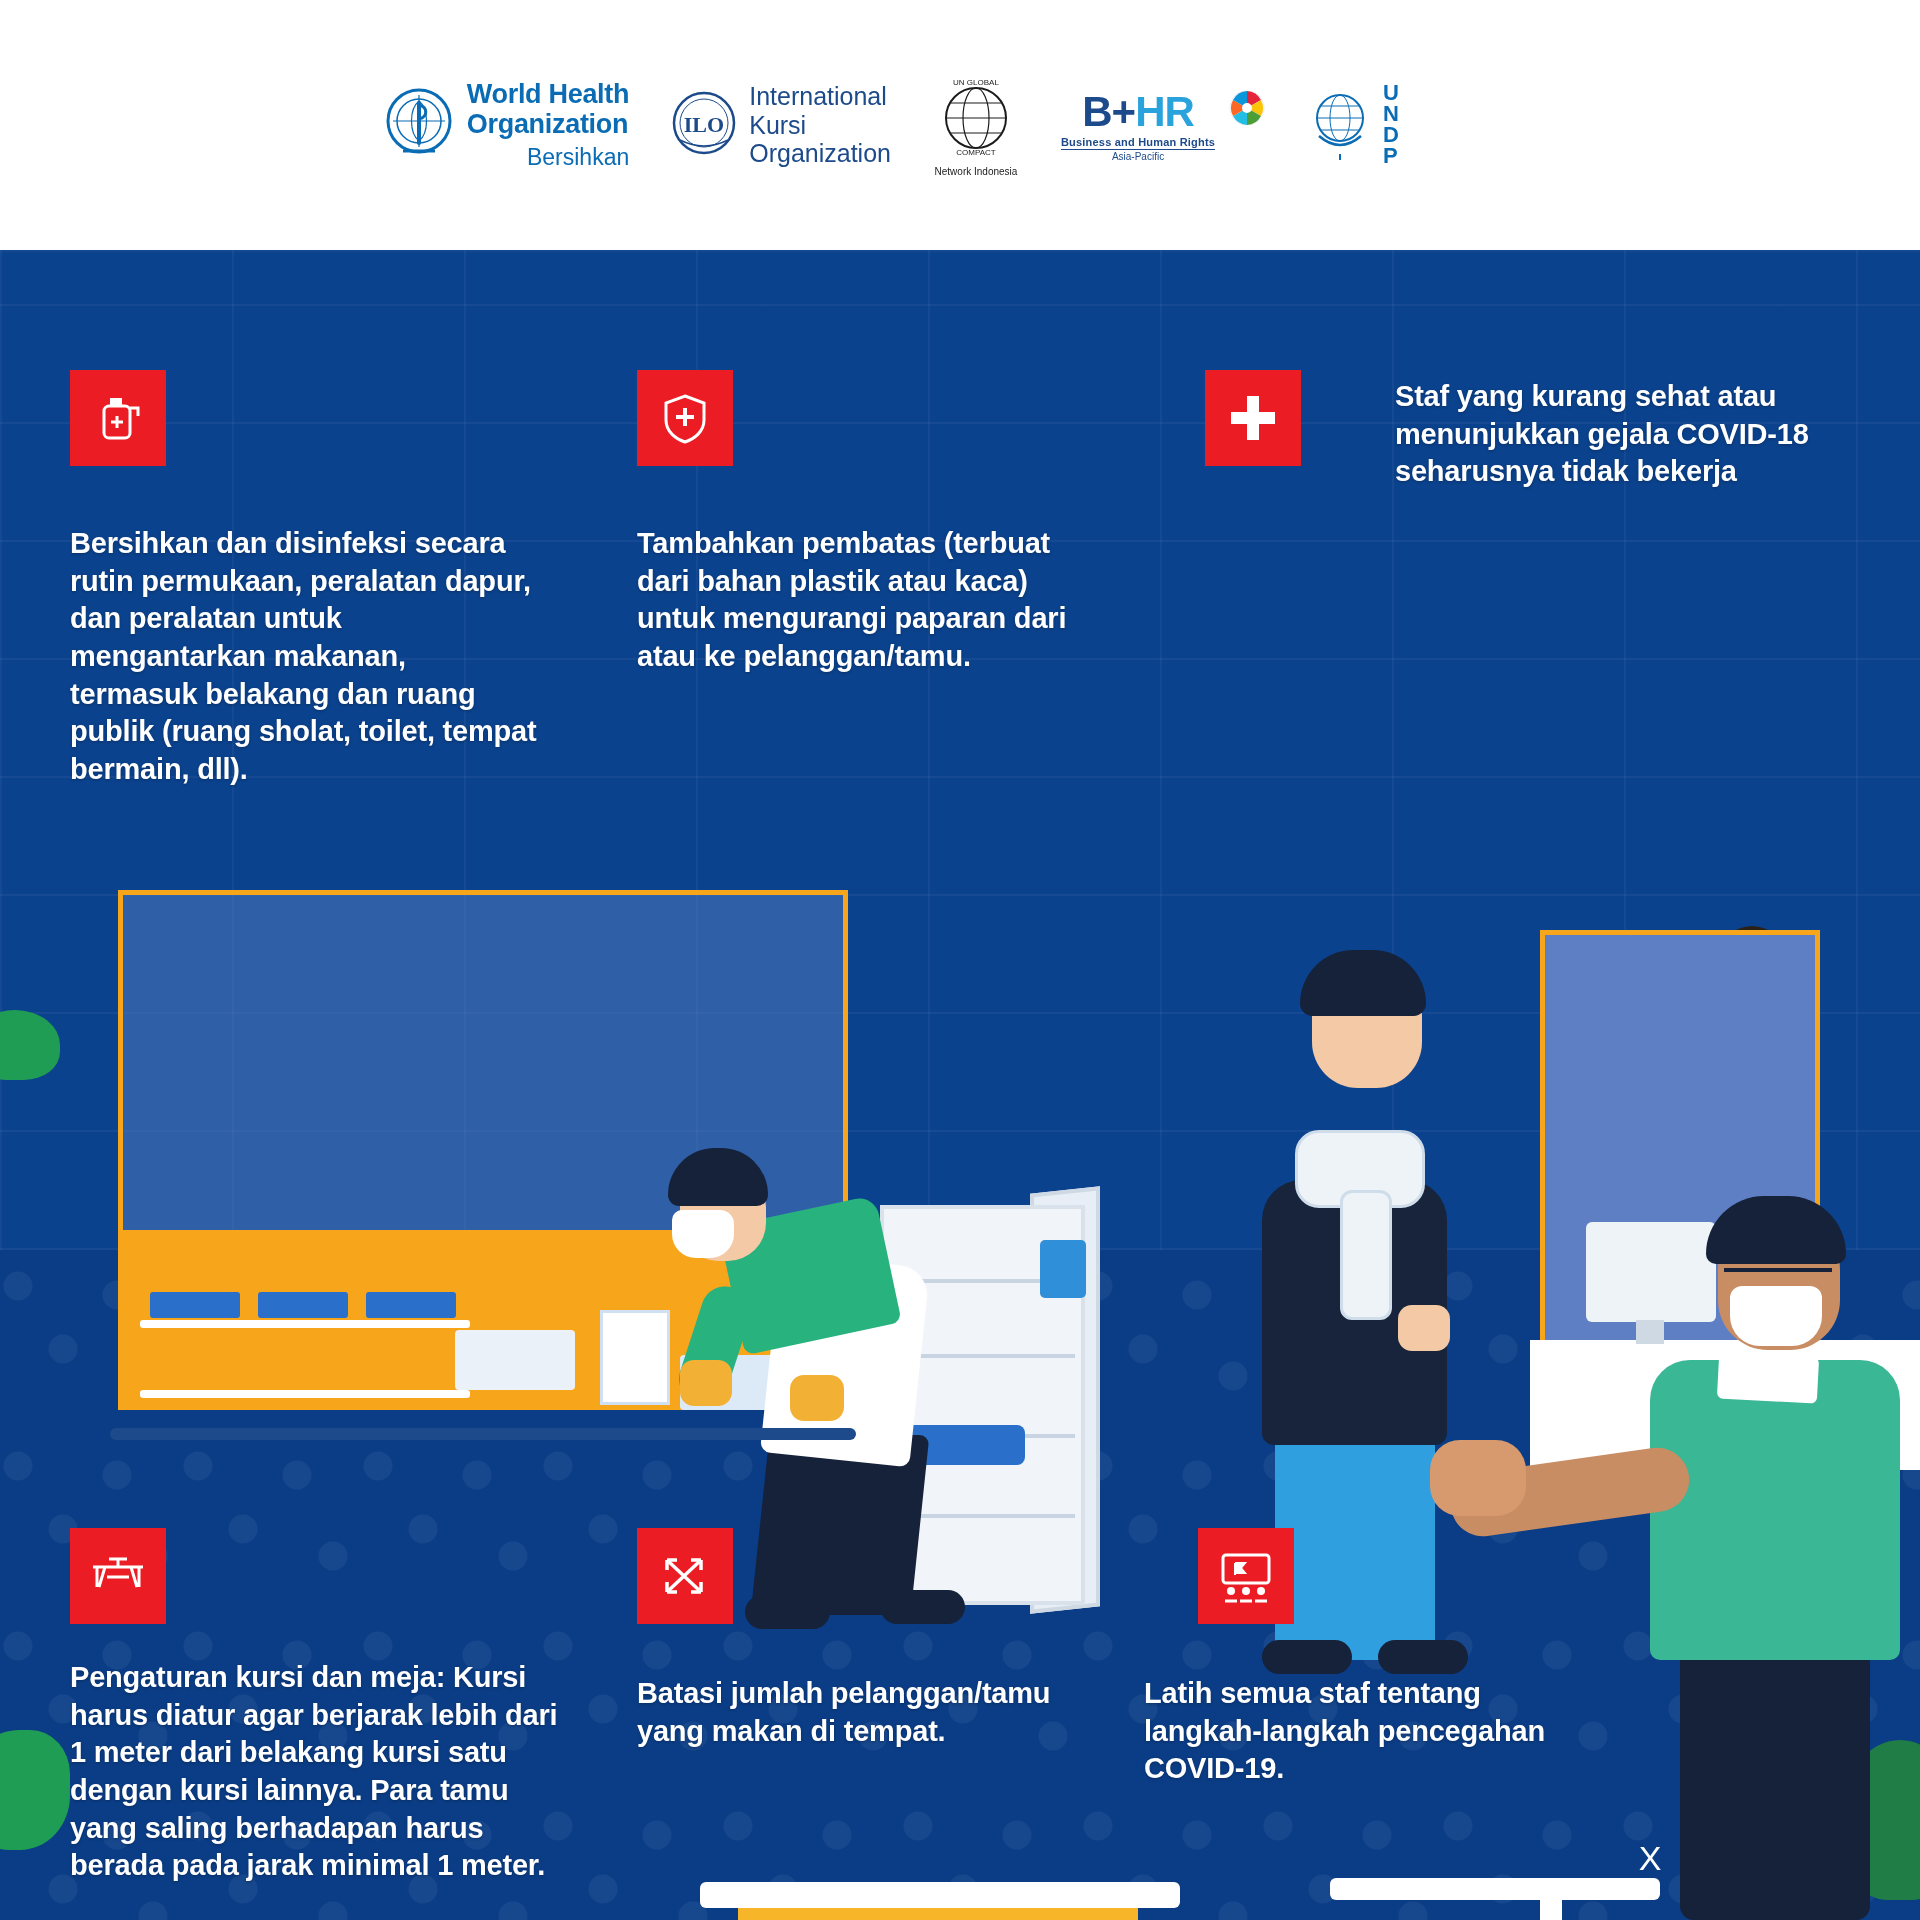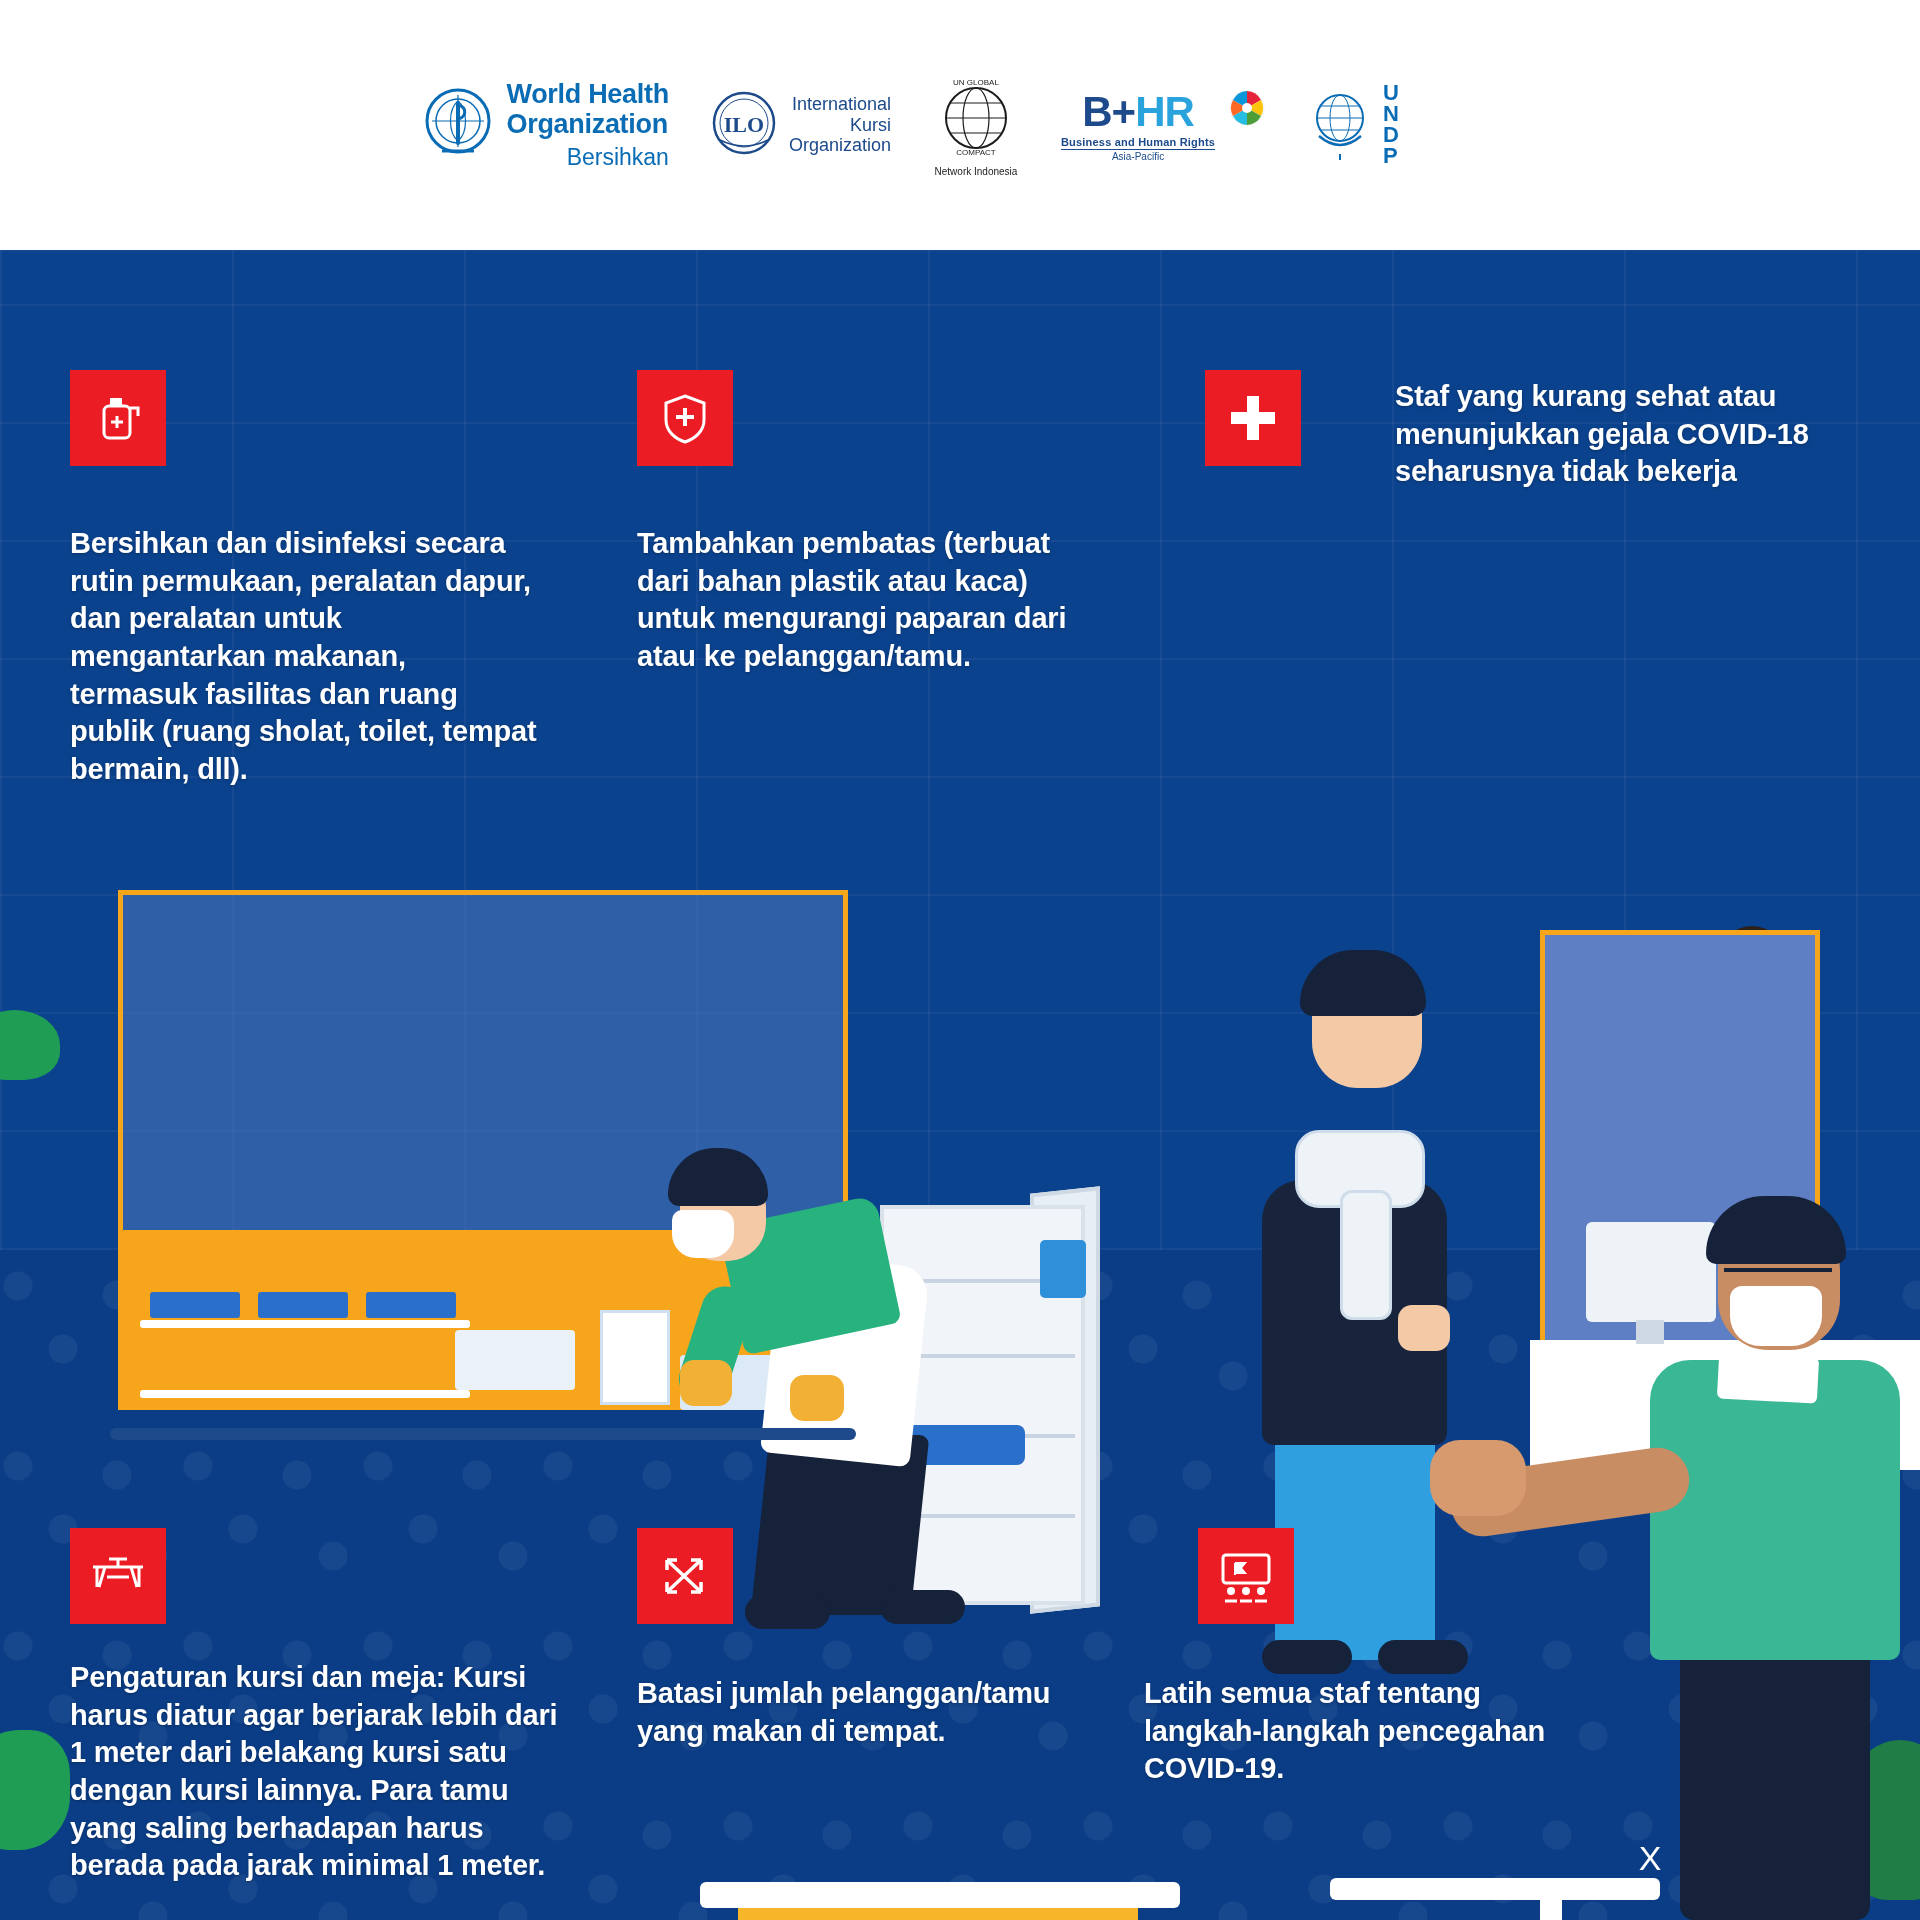--- a/index.html
+++ b/index.html
@@ -19,21 +19,21 @@
     display: flex; align-items: center; justify-content: flex-end;
     padding-right: 520px;
     gap: 42px;
   }
   .logo { display: flex; align-items: center; gap: 12px; }
   .logo-mark { flex: 0 0 auto; }
   .logo-text { line-height: 1.08; }
 
   .who-name { font-size: 27px; font-weight: bold; color: #0a6cb4; letter-spacing: -0.3px; }
   .who-sub { font-size: 23px; color: #0a6cb4; text-align: right; margin-top: 6px; }
-  .ilo-name { font-size: 18px; color: #1c4a8a; font-weight: normal; line-height: 1.15; text-align: right; }
+  .ilo-name { font-size: 25px; color: #1c4a8a; font-weight: normal; line-height: 1.15; }
   .bhr-main { font-size: 42px; font-weight: bold; color: #1c4a8a; letter-spacing: -1px; }
   .bhr-main .plus { color: #1c4a8a; }
   .bhr-main .hr { color: #2aa3dd; text-align: center; }
   .bhr-sub { font-size: 11px; color: #1c4a8a; font-weight: bold; letter-spacing: 0.2px; }
   .bhr-sub2 { font-size: 10px; color: #1c4a8a; text-align: center; border-top: 1px solid #1c4a8a; padding-top: 1px; margin-top: 1px;}
   .gc-cap { font-size: 10px; color: #1b1b1b; text-align: center; margin-top: 3px; }
   .undp-letters { font-size: 22px; font-weight: bold; color: #0a6cb4; line-height: 0.95; letter-spacing: 1px; }
 
   
   .poster {
@@ -337,21 +337,21 @@
     <div class="badge" style="left:70px; top:120px;">
       <span>
         <svg width="56" height="56" viewBox="0 0 56 56">
           <rect x="14" y="16" width="26" height="32" rx="5" fill="none" stroke="#fff" stroke-width="3"></rect>
           <rect x="20" y="8" width="12" height="8" fill="#fff"></rect>
           <path d="M40 18 h8 v8" stroke="#fff" stroke-width="3" fill="none"></path>
           <path d="M27 26 v12 M21 32 h12" stroke="#fff" stroke-width="3"></path>
         </svg>
       </span>
     </div>
-    <div class="txt" style="left:70px; top:275px; width:470px;">Bersihkan dan disinfeksi secara rutin permukaan, peralatan dapur, dan peralatan untuk mengantarkan makanan, termasuk fasilitas dan ruang publik (ruang sholat, toilet, tempat bermain, dll).</div>
+    <div class="txt" style="left:70px; top:275px; width:470px;">Bersihkan dan disinfeksi secara rutin permukaan, peralatan dapur, dan peralatan untuk mengantarkan makanan, termasuk belakang dan ruang publik (ruang sholat, toilet, tempat bermain, dll).</div>
 
     <div class="badge" style="left:637px; top:120px;">
       <span>
         <svg width="54" height="56" viewBox="0 0 54 56">
           <path d="M27 6 L46 13 V30 C46 42 36 49 27 52 C18 49 8 42 8 30 V13 Z" fill="none" stroke="#fff" stroke-width="3"></path>
           <path d="M27 18 v18 M18 27 h18" stroke="#fff" stroke-width="4"></path>
         </svg>
       </span>
     </div>
     <div class="txt" style="left:637px; top:275px; width:470px;">Tambahkan pembatas (terbuat dari bahan plastik atau kaca) untuk mengurangi paparan dari atau ke pelanggan/tamu.</div>

